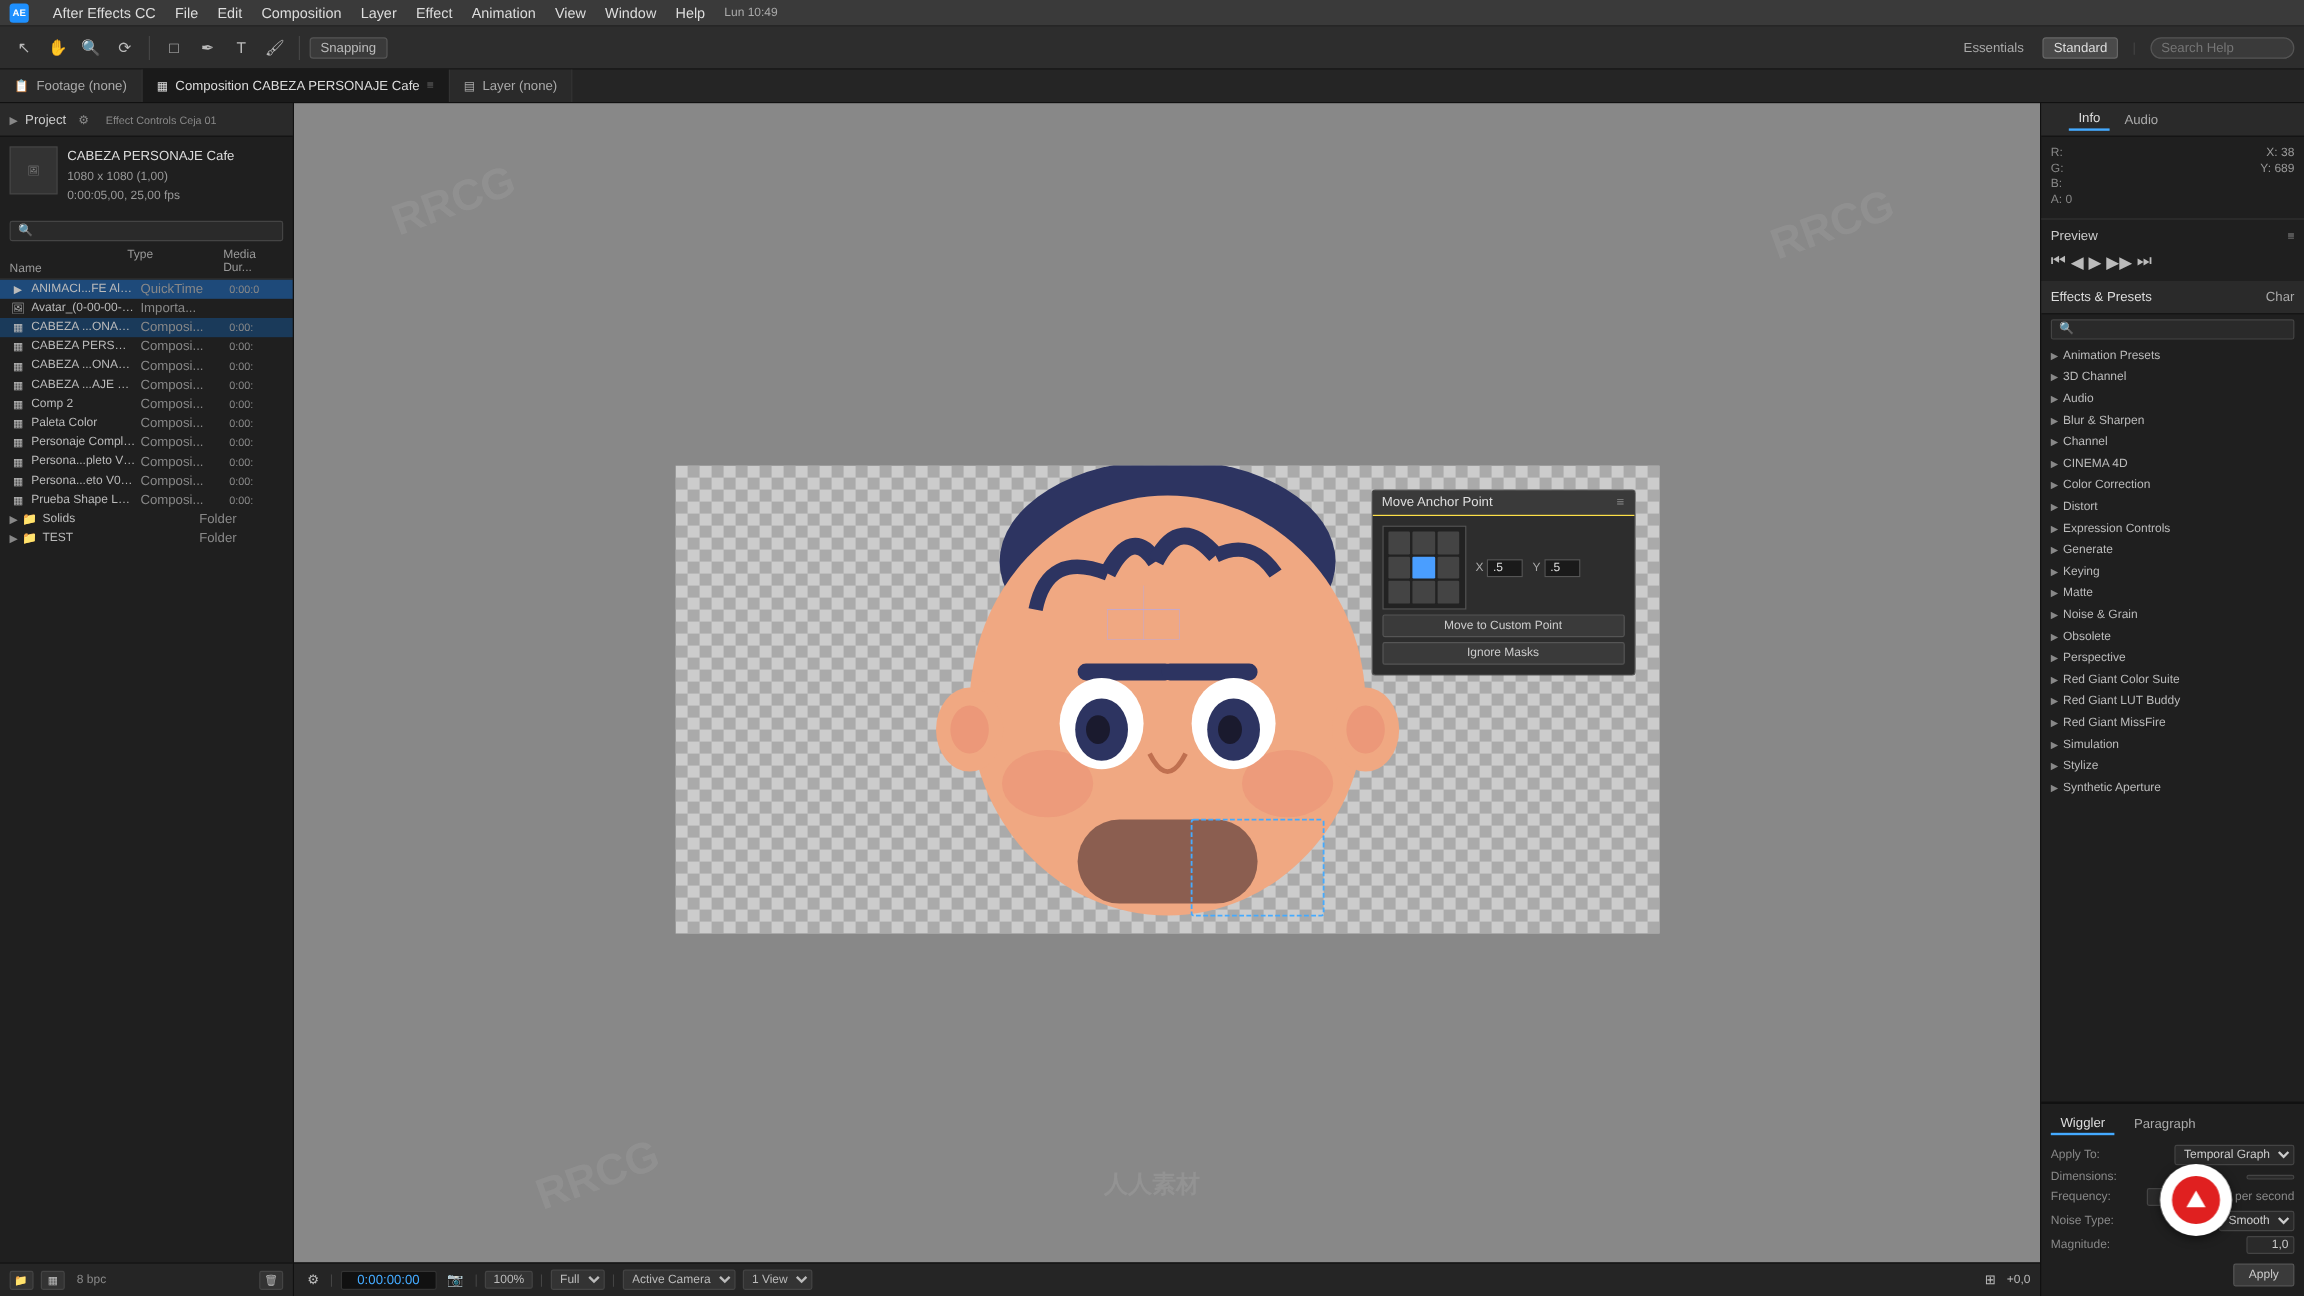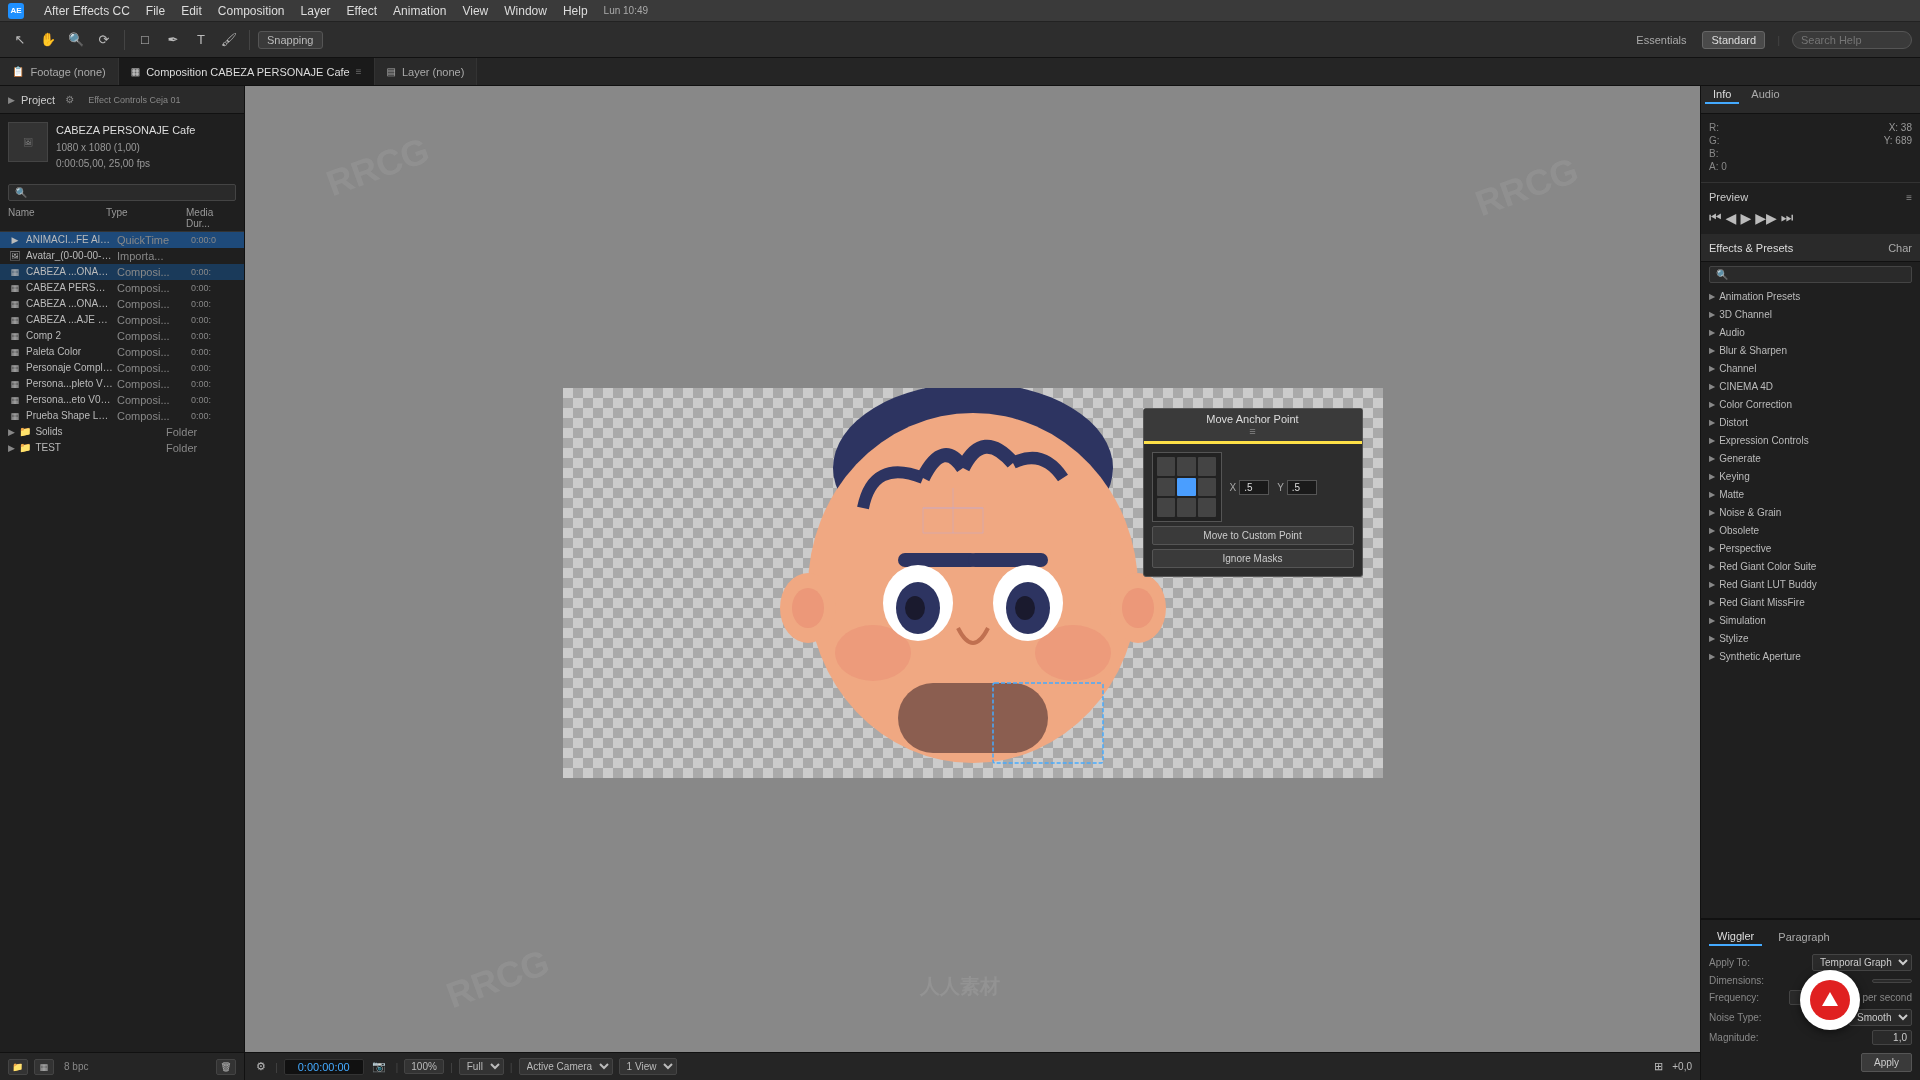--- a/index.html
+++ b/index.html
@@ -127,21 +127,21 @@
     #search-project {
       margin: 4px 8px;
       background: #2a2a2a; border: 1px solid #444; color: #bbb;
       padding: 2px 6px; border-radius: 2px; font-size: 10px; width: calc(100% - 16px);
     }
     #project-columns {
       display: flex; padding: 2px 8px;
       border-bottom: 1px solid #333;
       font-size: 10px; color: #999;
     }
-    #project-columns .col-name { flex: 1; }
+    #project-columns .col-name { flex: 1; margin-top: 12px; }
     #project-columns .col-type { width: 80px; }
     #project-columns .col-dur { width: 50px; }
     #file-list { flex: 1; overflow-y: auto; }
     .file-item {
       display: flex; align-items: center;
       padding: 1px 8px; gap: 4px;
       font-size: 10px; color: #bbb; cursor: pointer;
       height: 16px;
     }
     .file-item.selected { background: #1e4a7a; }
@@ -187,22 +187,21 @@
       background: #2d2d2d;
       border: 1px solid #555;
       border-radius: 3px;
       z-index: 10;
     }
     #anchor-popup-header {
       background: #3a3a3a;
       padding: 4px 8px;
       display: flex; align-items: center; justify-content: space-between;
       font-size: 11px; color: #ddd;
-      border-bottom: 3px solid #fde047;
-      flex-direction: column;
+      border-bottom: 1px solid #fde047;
     }
     #anchor-popup-body {
       padding: 8px;
     }
     .anchor-grid-row { display: flex; align-items: center; gap: 8px; margin-bottom: 4px; }
     .anchor-grid {
       width: 70px; height: 70px;
       background: #222;
       border: 1px solid #555;
       display: grid; grid-template-columns: repeat(3, 1fr); grid-template-rows: repeat(3, 1fr);
@@ -250,21 +249,21 @@
 
     
     #right-panel {
       width: 220px;
       background: #1f1f1f;
       border-left: 1px solid #111;
       display: flex; flex-direction: column;
     }
     #info-header {
       height: 28px; background: #2a2a2a;
-      display: flex; align-items: flex-start; padding: 0 4px; gap: 4px;
+      display: flex; align-items: center; padding: 0 23px; gap: 4px;
       border-bottom: 1px solid #111;
     }
     .panel-tab { padding: 2px 8px; cursor: pointer; color: #aaa; font-size: 11px; }
     .panel-tab.active { color: #ddd; border-bottom: 2px solid #4af; }
     #info-content { padding: 8px; font-size: 10px; }
     .info-row { display: flex; justify-content: space-between; margin-bottom: 2px; }
     .info-label { color: #888; }
     #preview-section {
       padding: 8px;
       border-top: 1px solid #333;

